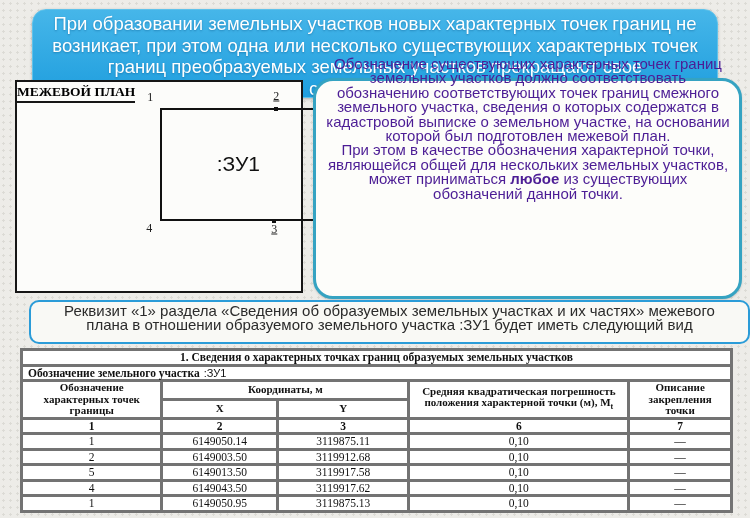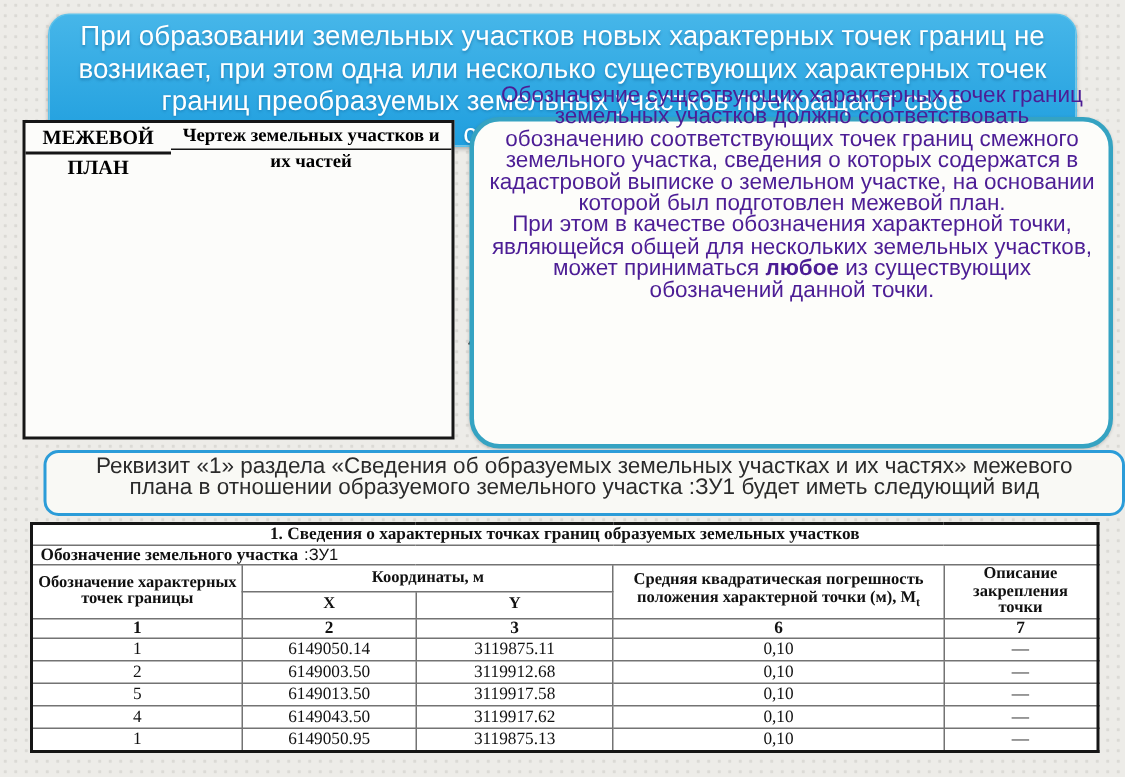--- a/index.html
+++ b/index.html
@@ -98,42 +98,41 @@
 
   
   .points-table {
     position: absolute; left: 20px; top: 348px; width: 713px;
     border-collapse: collapse; background: #ffffff;
     font-family: "Liberation Serif", "DejaVu Serif", serif;
     color: #111; z-index: 3;
     border: 2px solid #161616;
   }
   .points-table td {
-    border: 1px solid #737373; padding: 0 3px;
+    border: 3px solid #737373; padding: 0 3px;
     text-align: center; vertical-align: middle;
     font-size: 11.5px; line-height: 12.5px;
   }
   .points-table td.hdr { font-weight: bold; font-size: 11px; line-height: 11.5px; }
   .points-table tr.section-row td { font-weight: bold; height: 14px; font-size: 11.5px; }
   .points-table tr.designation-row td { text-align: left; height: 13px; padding-left: 5px; }
   .points-table tr.designation-row .lbl { font-weight: bold; }
   .points-table tr.designation-row .val { margin-left: 4px; font-family: "Liberation Sans","DejaVu Sans",sans-serif; font-size: 11px; }
   .points-table tr.numbers-row td { font-weight: bold; height: 12px; }
   .points-table tr.data-row td { height: 15px; }
   .points-table sub { font-size: 8px; }
 </style>
 </head>
 <body>
 
 <div class="title-banner"></div>
 <div class="title-text">При образовании земельных участков новых характерных точек границ не возникает, при этом одна или несколько существующих характерных точек границ преобразуемых земельных участков прекращают свое существование</div>
 
 <div class="plan-panel">
   <div class="plan-title">МЕЖЕВОЙ ПЛАН</div>
-  <div class="plan-subtitle">Чертеж земельных участков и их частей</div>
   <div class="plan-canvas">
     <div class="parcel-rect"></div>
     <div class="divider-line"></div>
 
     <span class="tick" style="left:141px;top:27px;"></span>
     <span class="tick" style="left:201px;top:27px;"></span>
     <span class="tick" style="left:139px;top:139px;"></span>
     <span class="tick" style="left:201px;top:139px;"></span>
 
     <span class="pt-label" style="left:15px;top:15px;">1</span>

